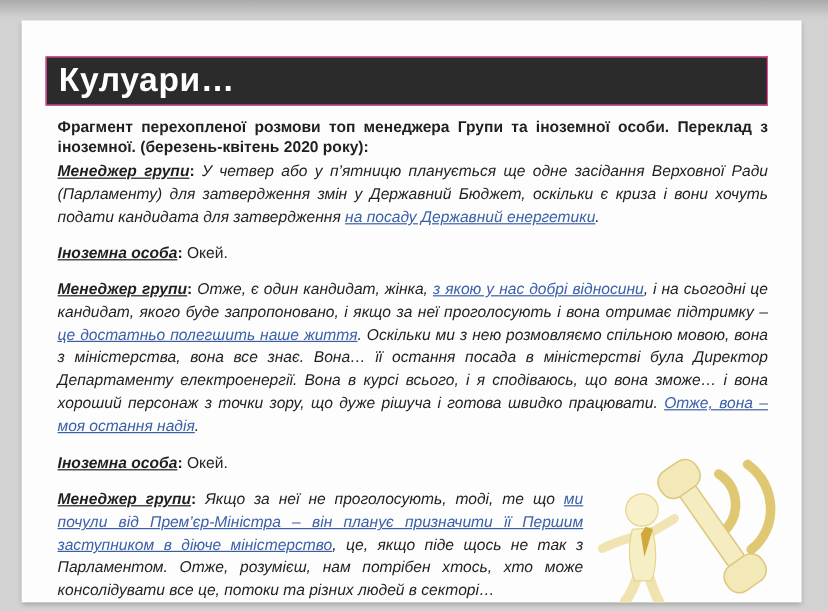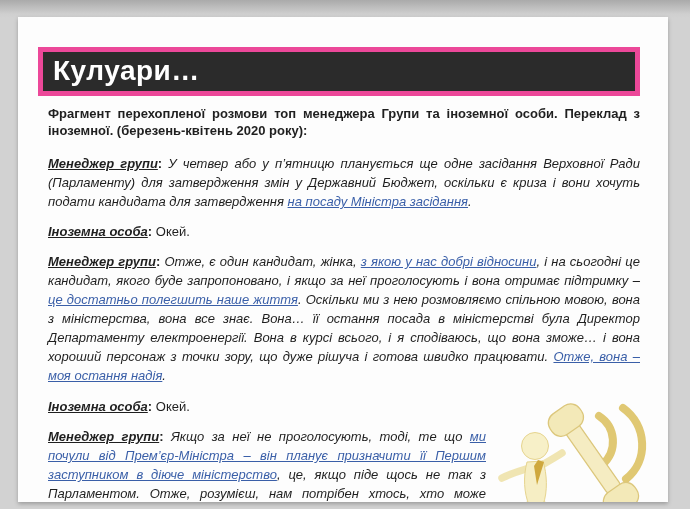--- a/index.html
+++ b/index.html
@@ -13,28 +13,28 @@
     background:linear-gradient(#aaaaaa 0px,#cfcfcf 14px,#d2d2d2 18px);
   }
   .page{
     position:absolute;left:18px;top:17px;width:650px;height:485px;
     background:#fdfdfd;box-sizing:border-box;
     padding:30px 28px 8px 30px;overflow:hidden;
     box-shadow:0 2px 4px rgba(0,0,0,.25);
   }
   .title-bar{
     background:var(--bar-bg,#2b2b2b);
-    border:5px solid #ec4899;
+    border:1px solid #ec4899;
     color:#ffffff;font-weight:bold;font-size:28px;line-height:1;
     padding:5px 12px 6px 10px;margin:0 0 9px -10px;
     letter-spacing:.5px;
   }
   .intro{
     font-weight:bold;font-size:13px;line-height:17px;
-    text-align:justify;margin:0 0 15px 0;color:var(--body,#1f1f1f);
+    text-align:justify;margin:0 0 2px 0;color:var(--body,#1f1f1f);
   }
   .para{
     font-size:13px;line-height:19px;text-align:justify;
     margin:0 0 11px 0;color:var(--body,#1f1f1f);
   }
   .speaker{font-weight:bold;text-decoration:underline;font-style:italic;}
   .colon{font-weight:bold;}
   .it{font-style:italic;}
   .lnk{color:var(--link,#3a5fa8);text-decoration:underline;cursor:pointer;}
   .bottom-section{margin-top:12px;}
@@ -49,21 +49,21 @@
 <div class="stage">
   <div class="page">
 
     <div class="title-bar">
       <span>Кулуари…</span>
     </div>
 
     <p class="intro">Фрагмент перехопленої розмови топ менеджера Групи та іноземної особи. Переклад з іноземної. (березень-квітень 2020 року):</p>
 
     <div id="dialogue-top">
-        <p class="para"><span class="speaker">Менеджер групи</span><span class="colon">: </span><span class="it">У четвер або у п’ятницю планується ще одне засідання Верховної Ради (Парламенту) для затвердження змін у Державний Бюджет, оскільки є криза і вони хочуть подати кандидата для затвердження </span><span class="lnk it">на посаду Міністра засідання</span><span class="it">.</span></p>
+        <p class="para"><span class="speaker">Менеджер групи</span><span class="colon">: </span><span class="it">У четвер або у п’ятницю планується ще одне засідання Верховної Ради (Парламенту) для затвердження змін у Державний Бюджет, оскільки є криза і вони хочуть подати кандидата для затвердження </span><span class="lnk it">на посаду Державний енергетики</span><span class="it">.</span></p>
         <p class="para"><span class="speaker">Іноземна особа</span><span class="colon">: </span><span>Окей.</span></p>
         <p class="para"><span class="speaker">Менеджер групи</span><span class="colon">: </span><span class="it">Отже, є один кандидат, жінка, </span><span class="lnk it">з якою у нас добрі відносини</span><span class="it">, і на сьогодні це кандидат, якого буде запропоновано, і якщо за неї проголосують і вона отримає підтримку – </span><span class="lnk it">це достатньо полегшить наше життя</span><span class="it">. Оскільки ми з нею розмовляємо спільною мовою, вона з міністерства, вона все знає. Вона… її остання посада в міністерстві була Директор Департаменту електроенергії. Вона в курсі всього, і я сподіваюсь, що вона зможе… і вона хороший персонаж з точки зору, що дуже рішуча і готова швидко працювати. </span><span class="lnk it">Отже, вона – моя остання надія</span><span class="it">.</span></p>
       </div>
 
     <div class="bottom-section">
       <div class="illu">
         <svg viewBox="0 0 340 284" width="170" height="142" xmlns="http://www.w3.org/2000/svg">
           <g>
             <path d="M206 54 C240 76 244 124 212 152" fill="none" stroke="#e0c873" stroke-width="16" stroke-linecap="round"></path>
             <path d="M254 38 C302 72 306 144 260 180" fill="none" stroke="#e0c873" stroke-width="16" stroke-linecap="round"></path>

